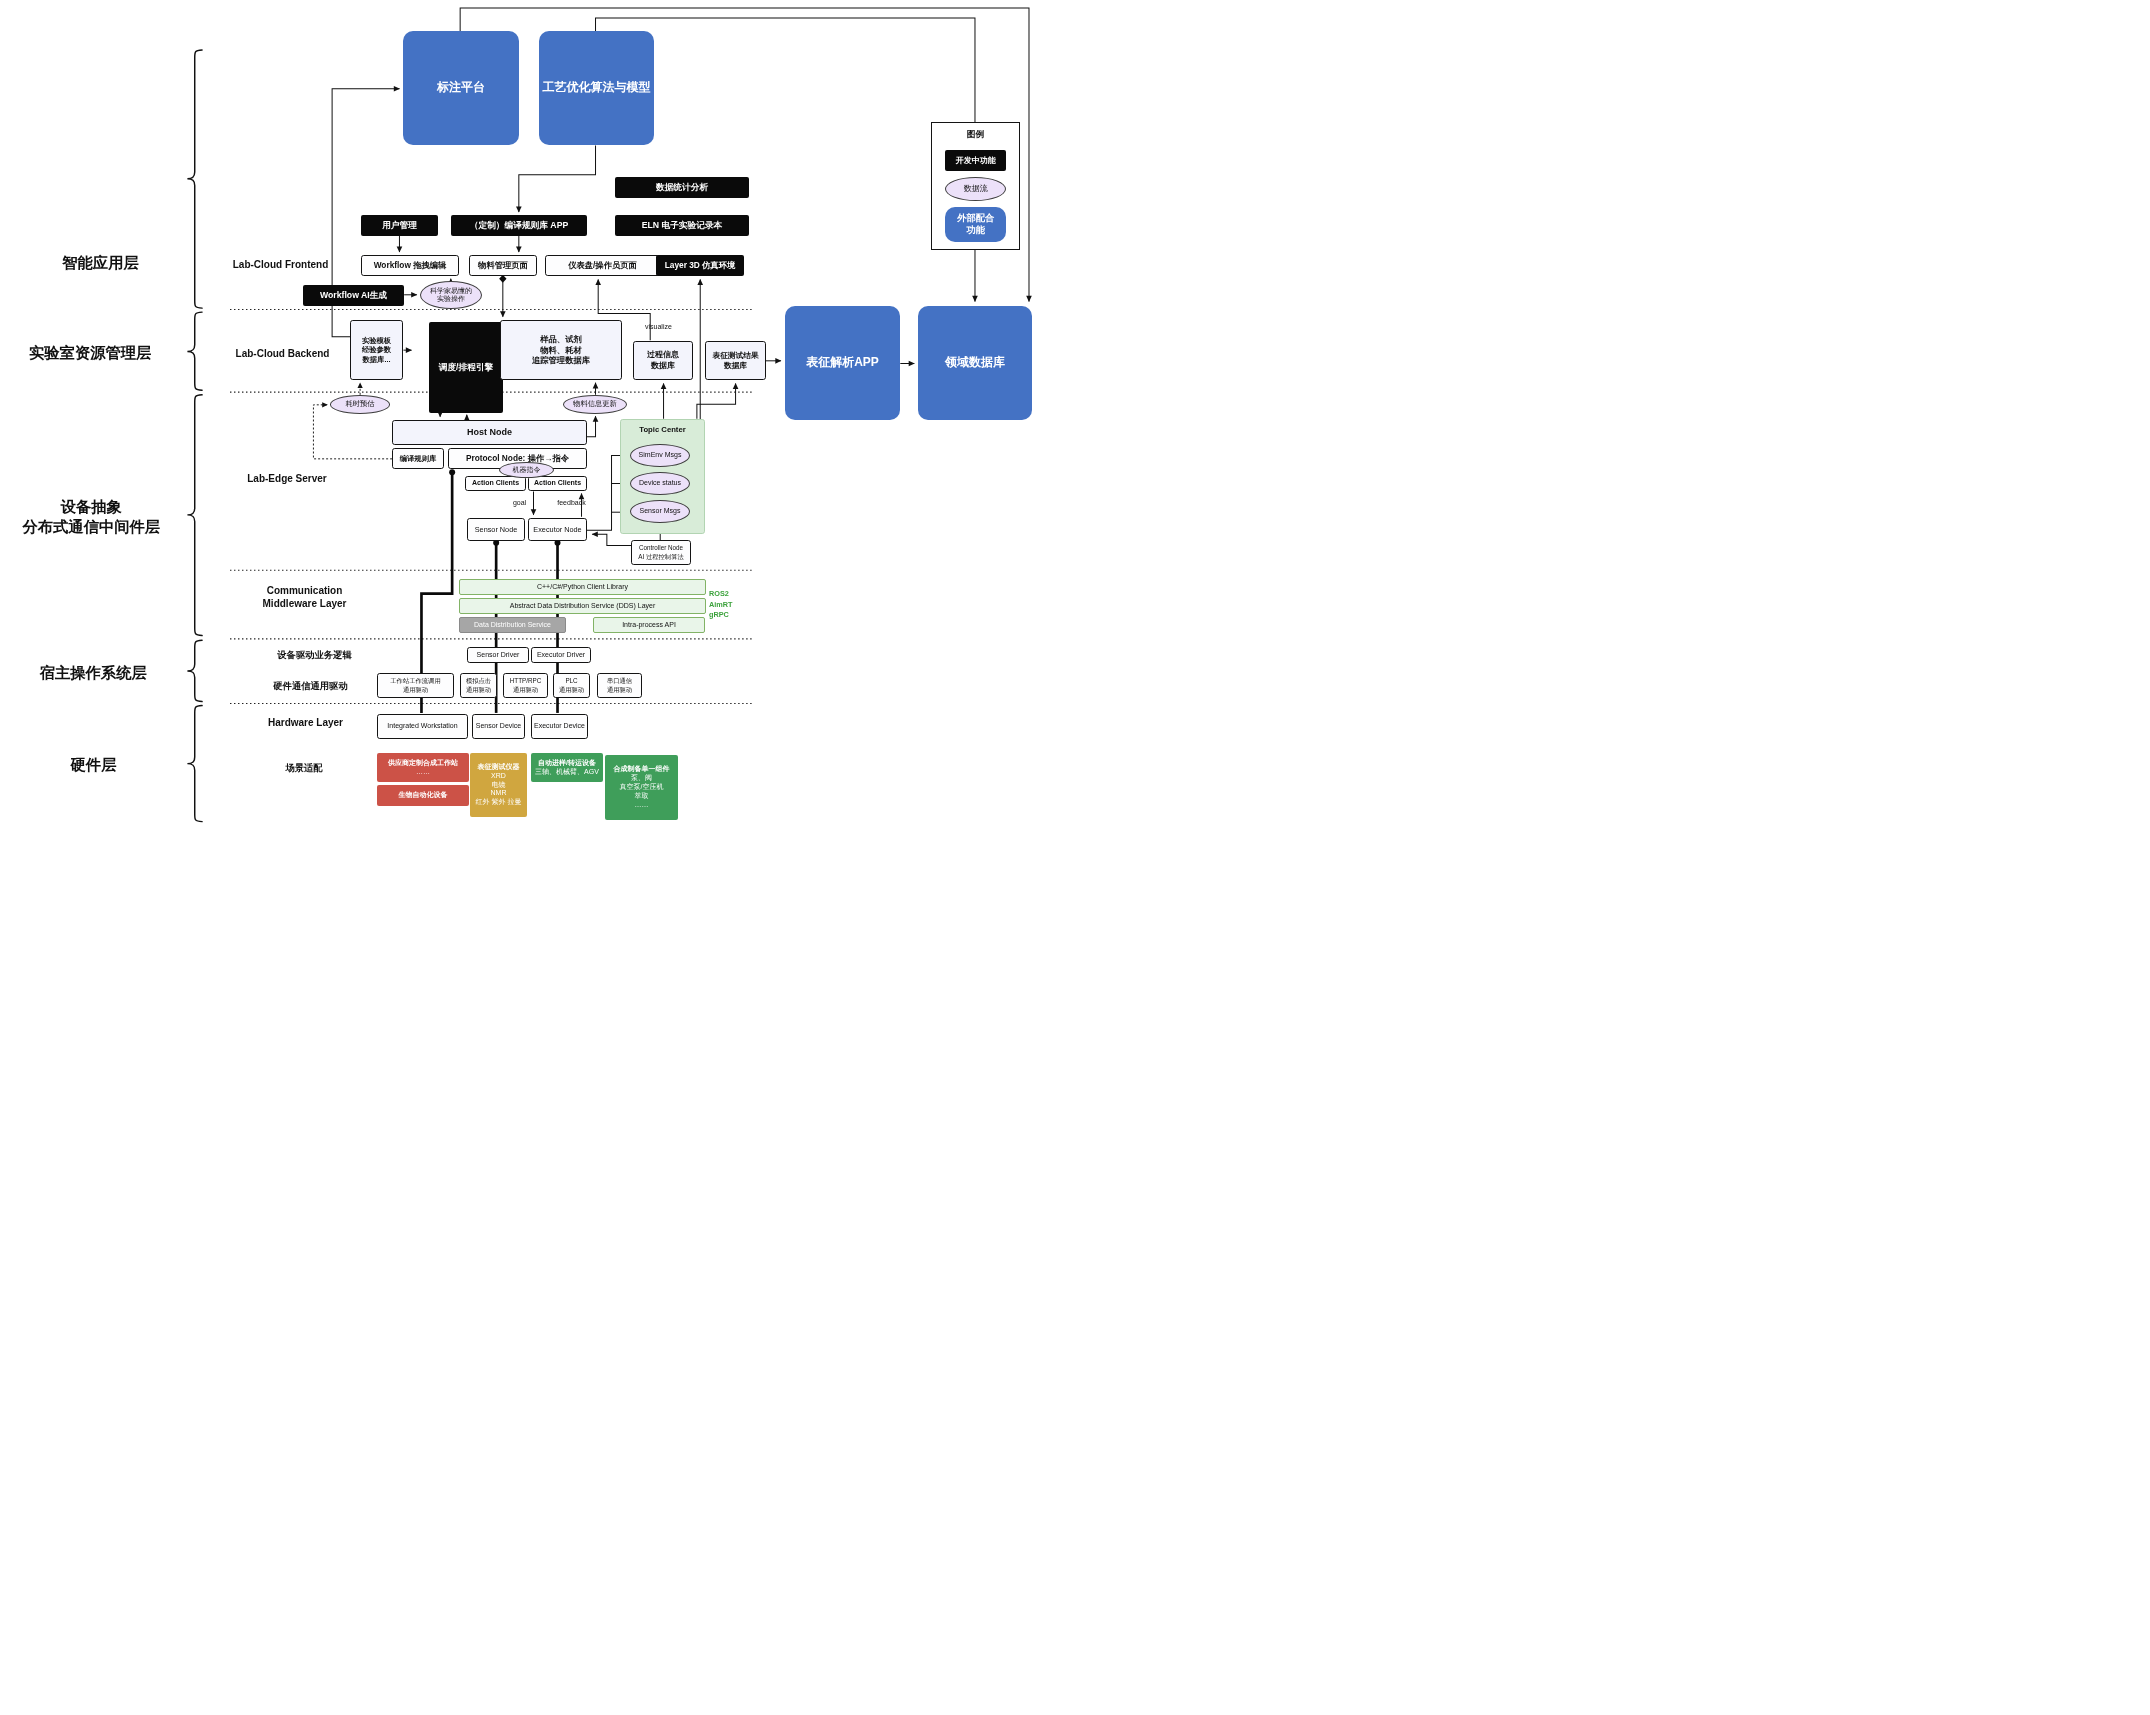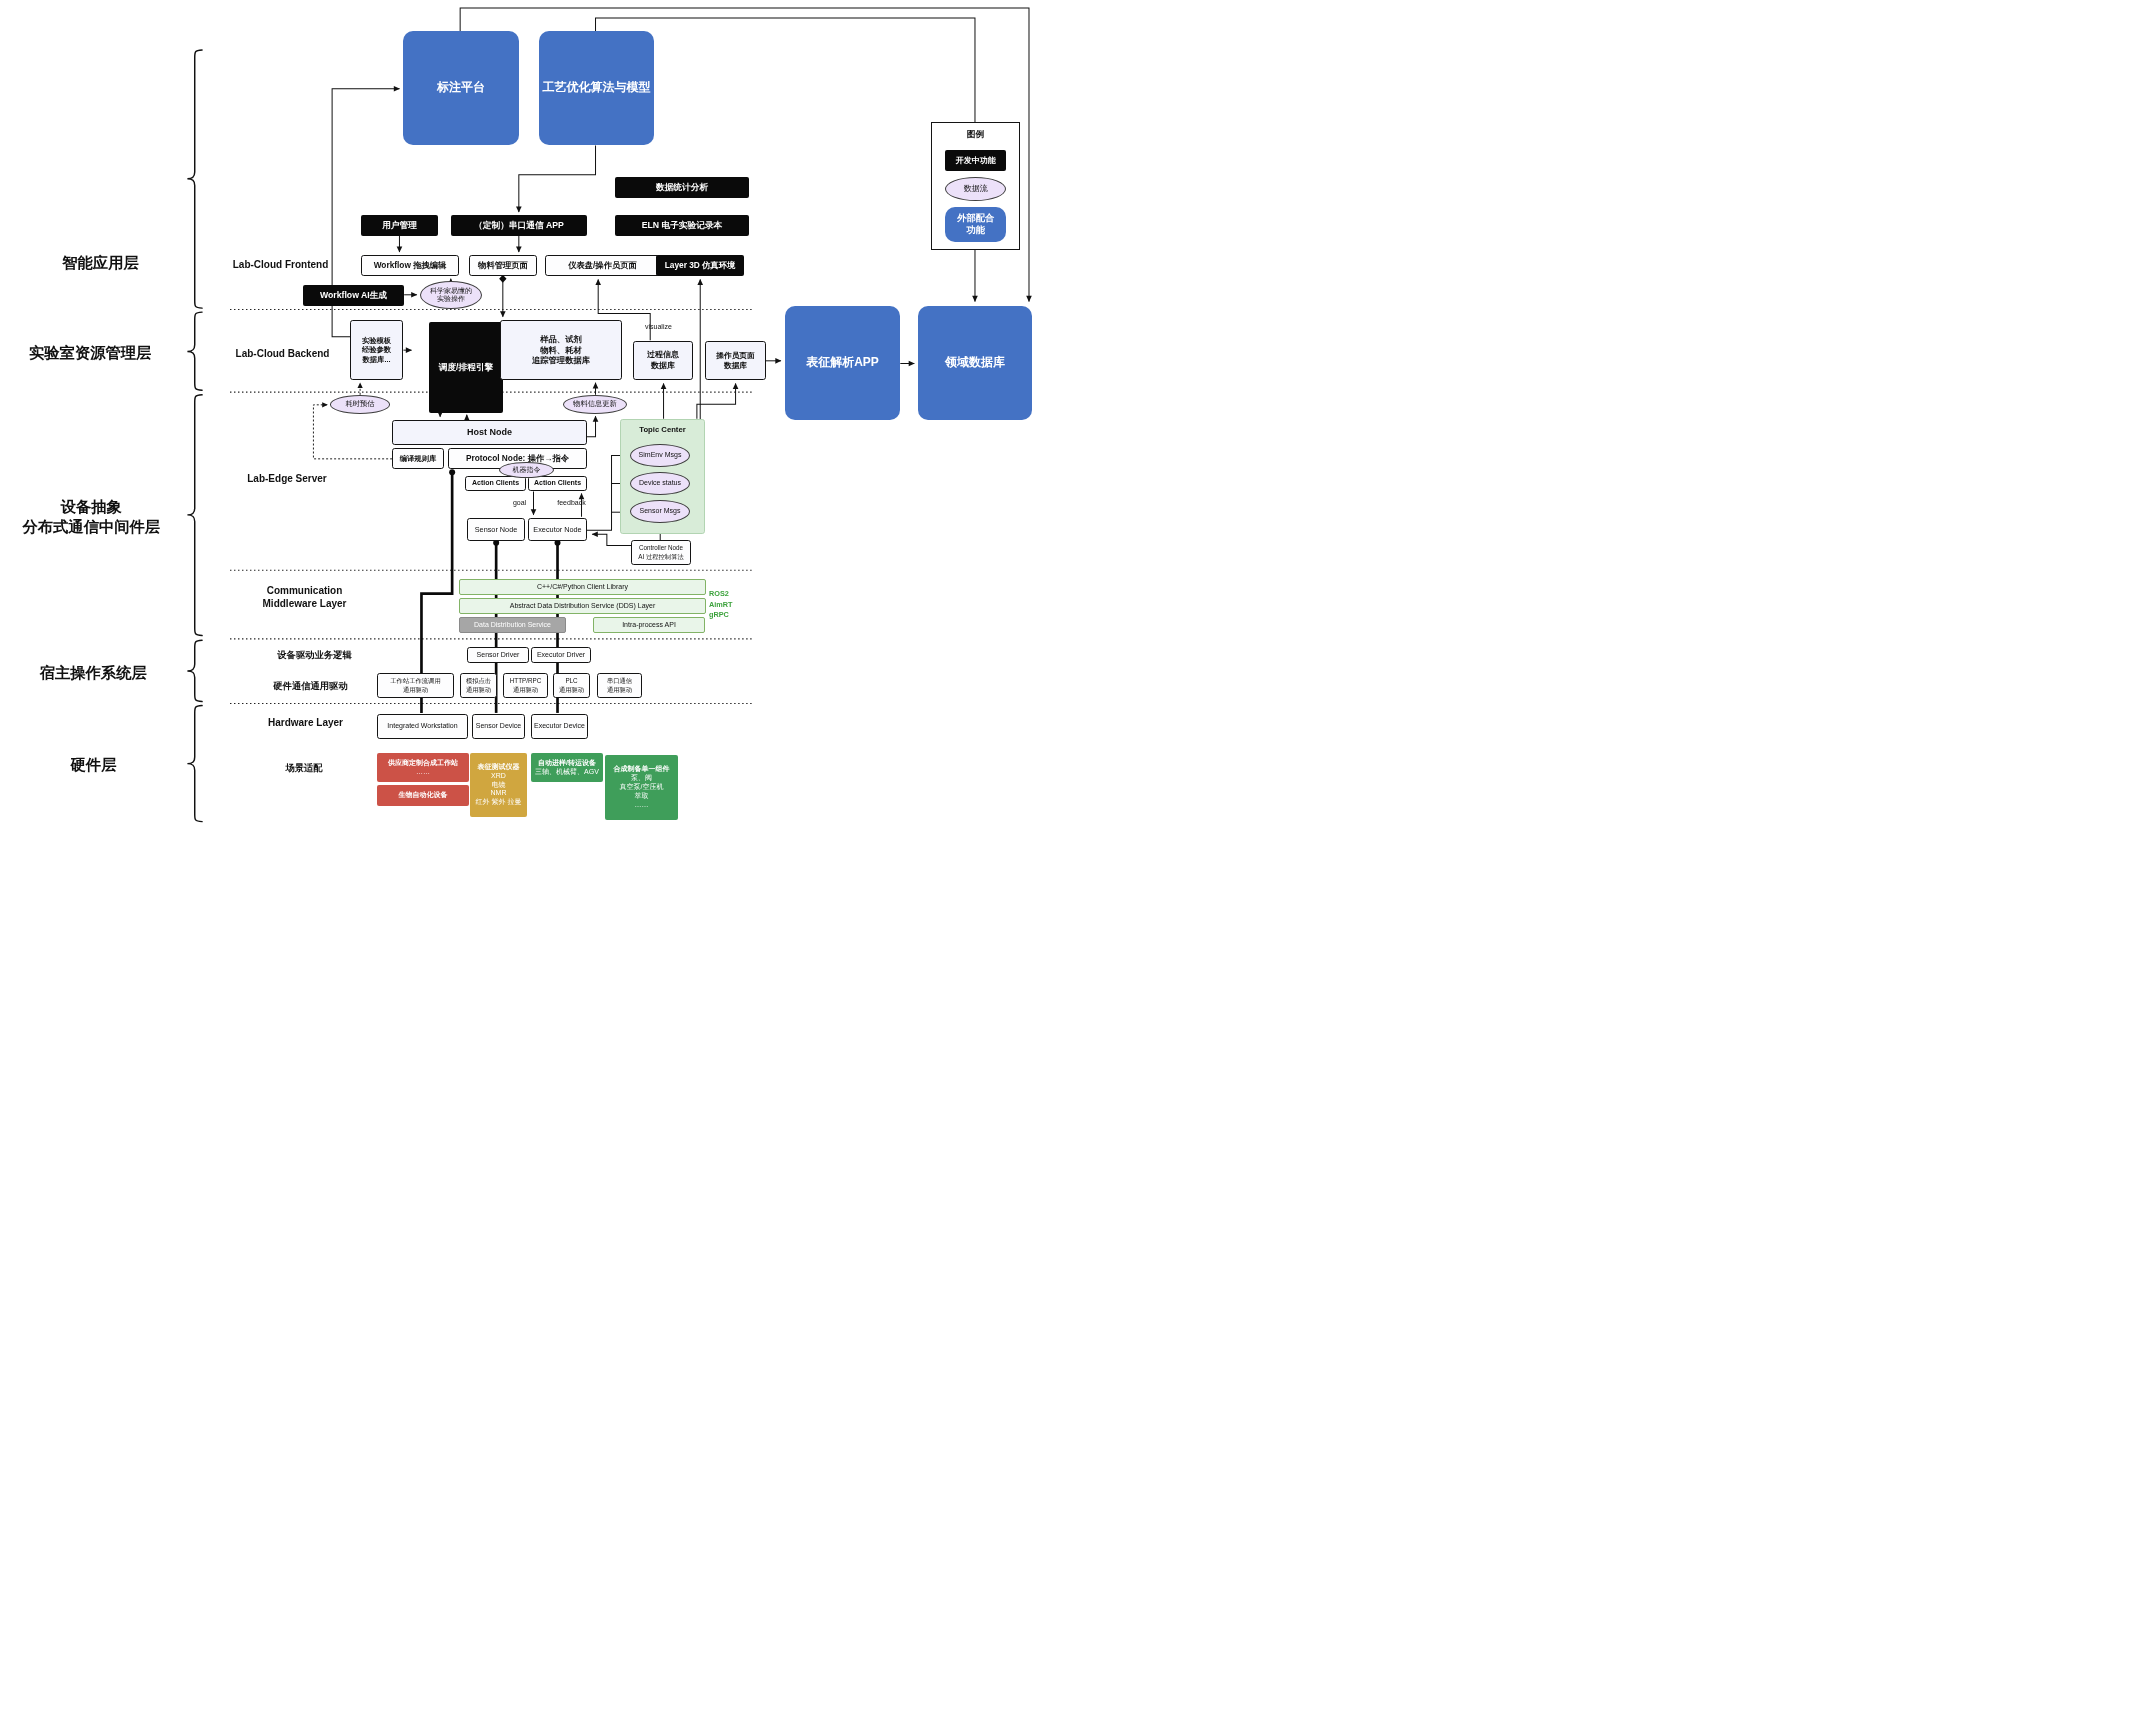--- a/index.html
+++ b/index.html
@@ -127,21 +127,21 @@
     <div class="box black" style="left:13.3px;top:27px;width:61px;height:21.3px;font-size:8px;">开发中功能</div>
     <div class="ellipse" style="left:13.3px;top:54px;width:61px;height:24px;font-size:8px;">数据流</div>
     <div class="box blue" style="left:13.3px;top:84px;width:61px;height:35px;font-size:9.3px;">
       <div>外部配合</div>
       <div>功能</div>
     </div>
   </div>
 
   <div class="box black" style="left:615px;top:177px;width:134px;height:20.7px;">数据统计分析</div>
   <div class="box black" style="left:361px;top:215px;width:77px;height:21.3px;">用户管理</div>
-  <div class="box black" style="left:451px;top:215px;width:136px;height:21.3px;">（定制）串口通信 APP</div>
+  <div class="box black" style="left:451px;top:215px;width:136px;height:21.3px;">（定制）编译规则库 APP</div>
   <div class="box black" style="left:615px;top:215px;width:134px;height:21.3px;">ELN 电子实验记录本</div>
 
   <div class="lbl-sec r" style="left:220px;top:259px;width:121px;">Lab-Cloud Frontend</div>
   <div class="box white bold" style="left:361px;top:255px;width:98px;height:20.7px;font-size:8.3px;">Workflow 拖拽编辑</div>
   <div class="box white bold" style="left:469px;top:255px;width:68px;height:20.7px;font-size:8.3px;">物料管理页面</div>
   <div class="box white bold" style="left:545px;top:255px;width:115px;height:20.7px;font-size:8.3px;">仪表盘/操作员页面</div>
   <div class="box black" style="left:656px;top:255px;width:88px;height:20.7px;font-size:8.3px;">Layer 3D 仿真环境</div>
 
   <div class="box black" style="left:303px;top:285px;width:101px;height:20.7px;">Workflow AI生成</div>
   <div class="ellipse" style="left:420px;top:281px;width:62px;height:28px;font-size:7px;">
@@ -160,21 +160,21 @@
   <div class="box white lav bold" style="left:500px;top:320px;width:122px;height:60px;font-size:8.3px;">
     <div>样品、试剂</div>
     <div>物料、耗材</div>
     <div>追踪管理数据库</div>
   </div>
   <div class="box white lav bold" style="left:633px;top:341px;width:60px;height:39px;font-size:8px;">
     <div>过程信息</div>
     <div>数据库</div>
   </div>
   <div class="box white lav bold" style="left:705px;top:341px;width:61px;height:39px;font-size:7.7px;">
-    <div>操作员页面</div>
+    <div>表征测试结果</div>
     <div>数据库</div>
   </div>
   <div class="tiny" style="left:645px;top:323px;width:40px;">visualize</div>
 
   <div class="box blue big" style="left:785px;top:306px;width:115px;height:114px;">表征解析APP</div>
   <div class="box blue big" style="left:918px;top:306px;width:114px;height:114px;">领域数据库</div>
 
   <div class="ellipse" style="left:330px;top:395px;width:60px;height:18.7px;">耗时预估</div>
   <div class="ellipse" style="left:563px;top:395px;width:64px;height:19.3px;">物料信息更新</div>
 

